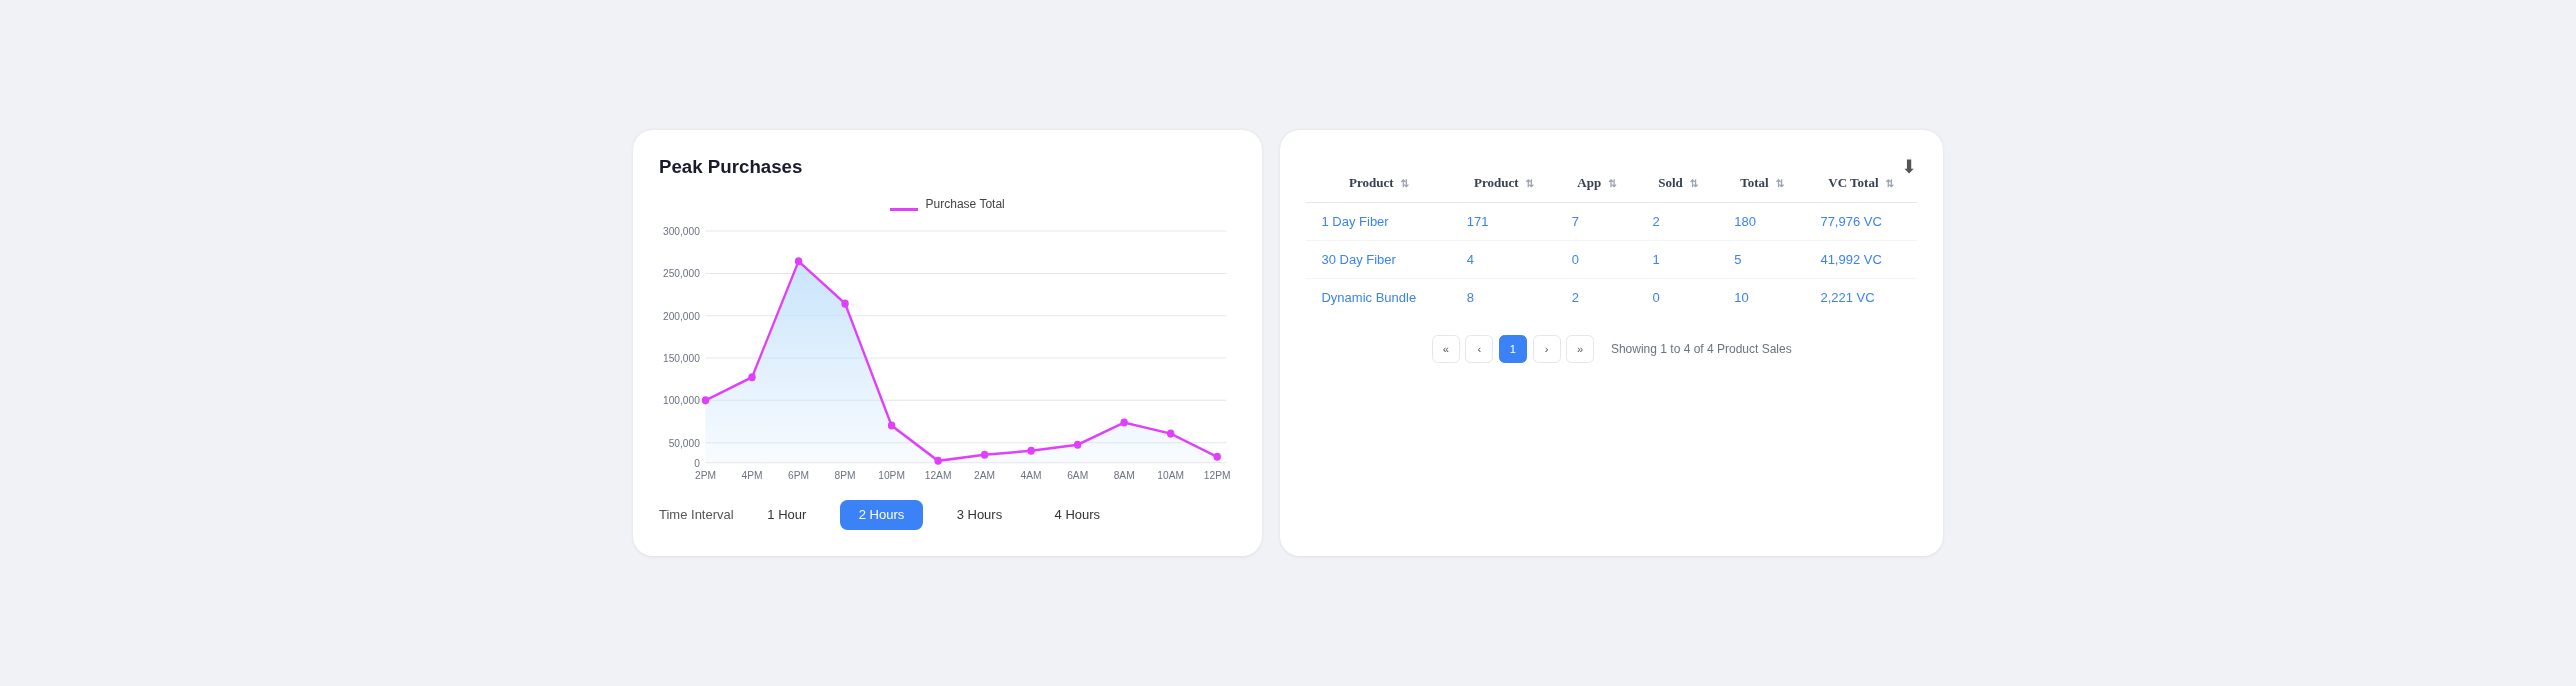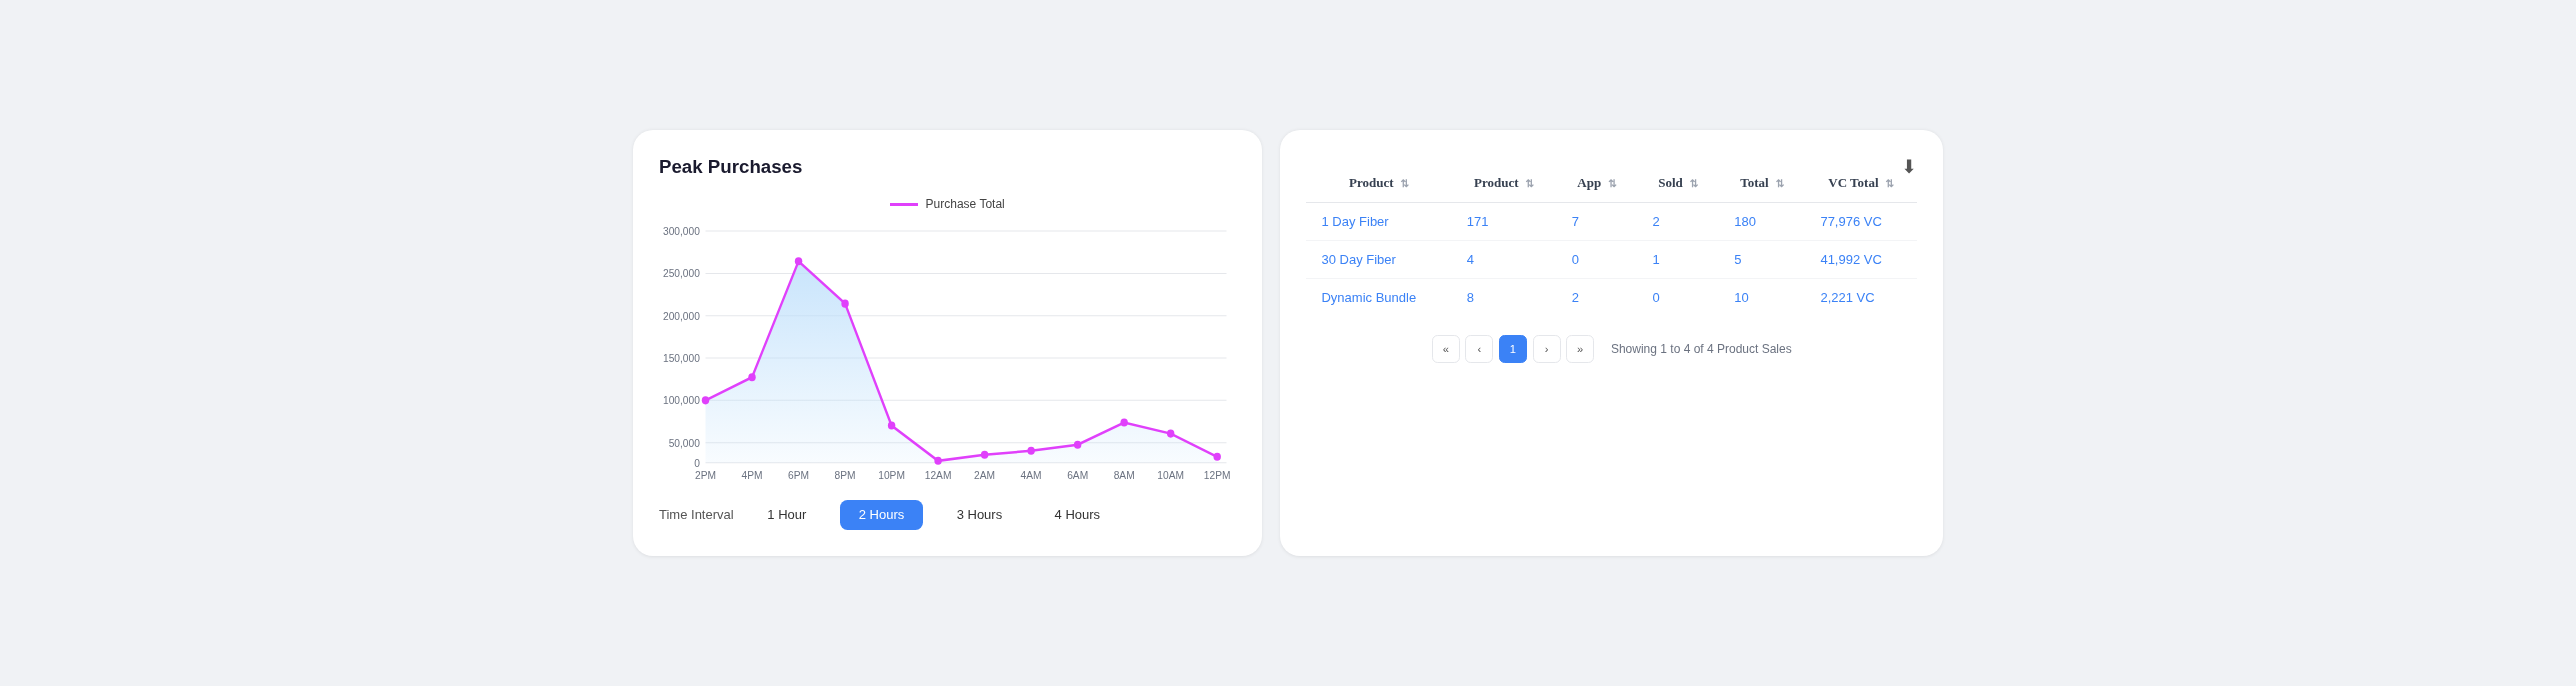--- a/index.html
+++ b/index.html
@@ -40,21 +40,21 @@
     
     .chart-area {
       position: relative;
       width: 100%;
       height: 262px;
       margin-bottom: 11.2px;
     }
     .chart-legend {
       display: flex;
       justify-content: center;
-      align-items: center;
+      align-items: flex-end;
       gap: 7.5px;
       margin-bottom: 9.4px;
       font-size: 12px;
       color: #444;
     }
     .legend-line {
       width: 28px;
       height: 2.8px;
       background: #e040fb;
       display: inline-block;

